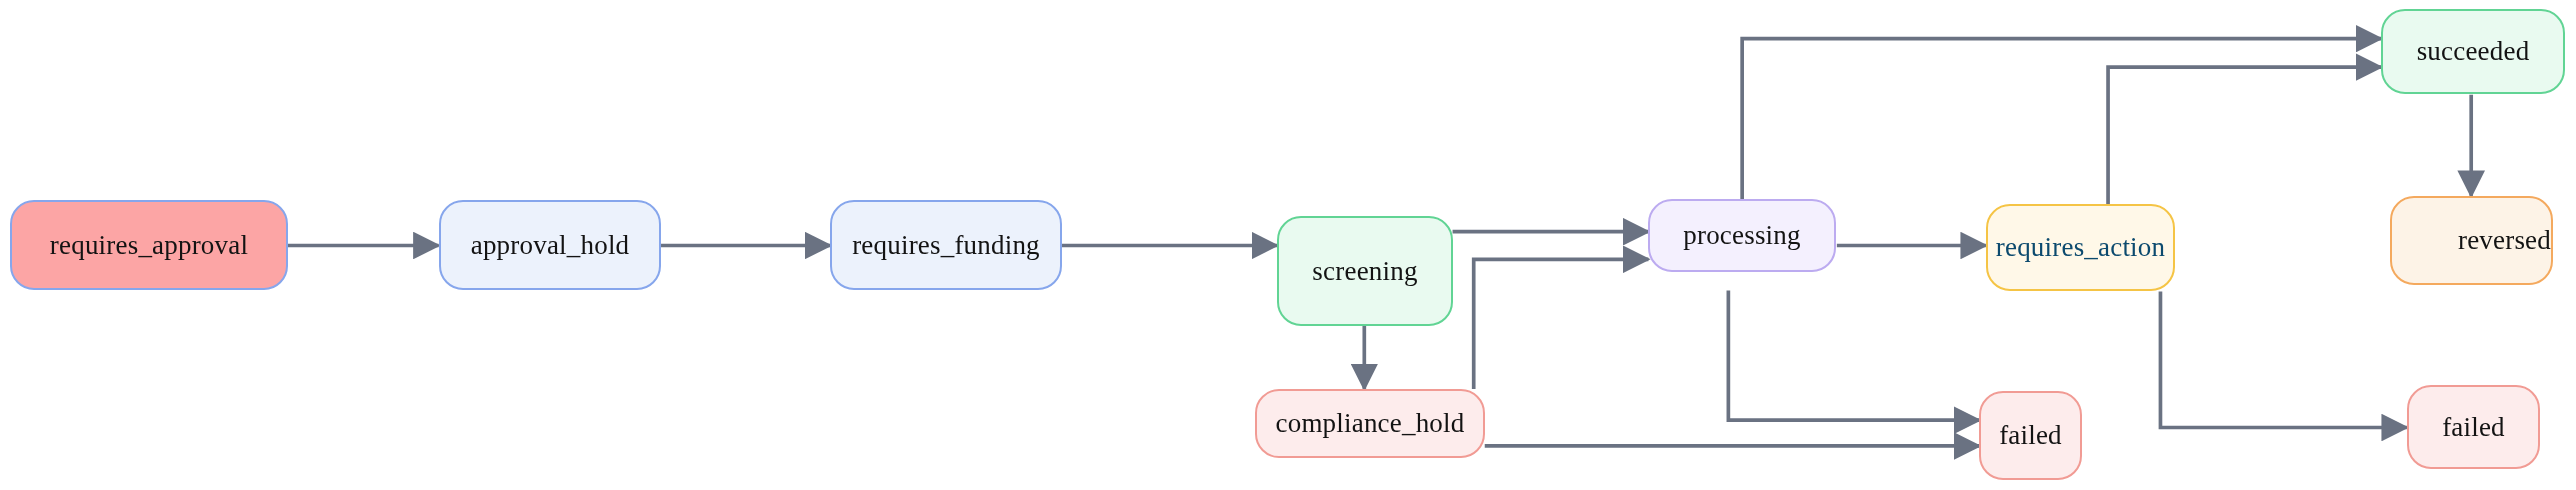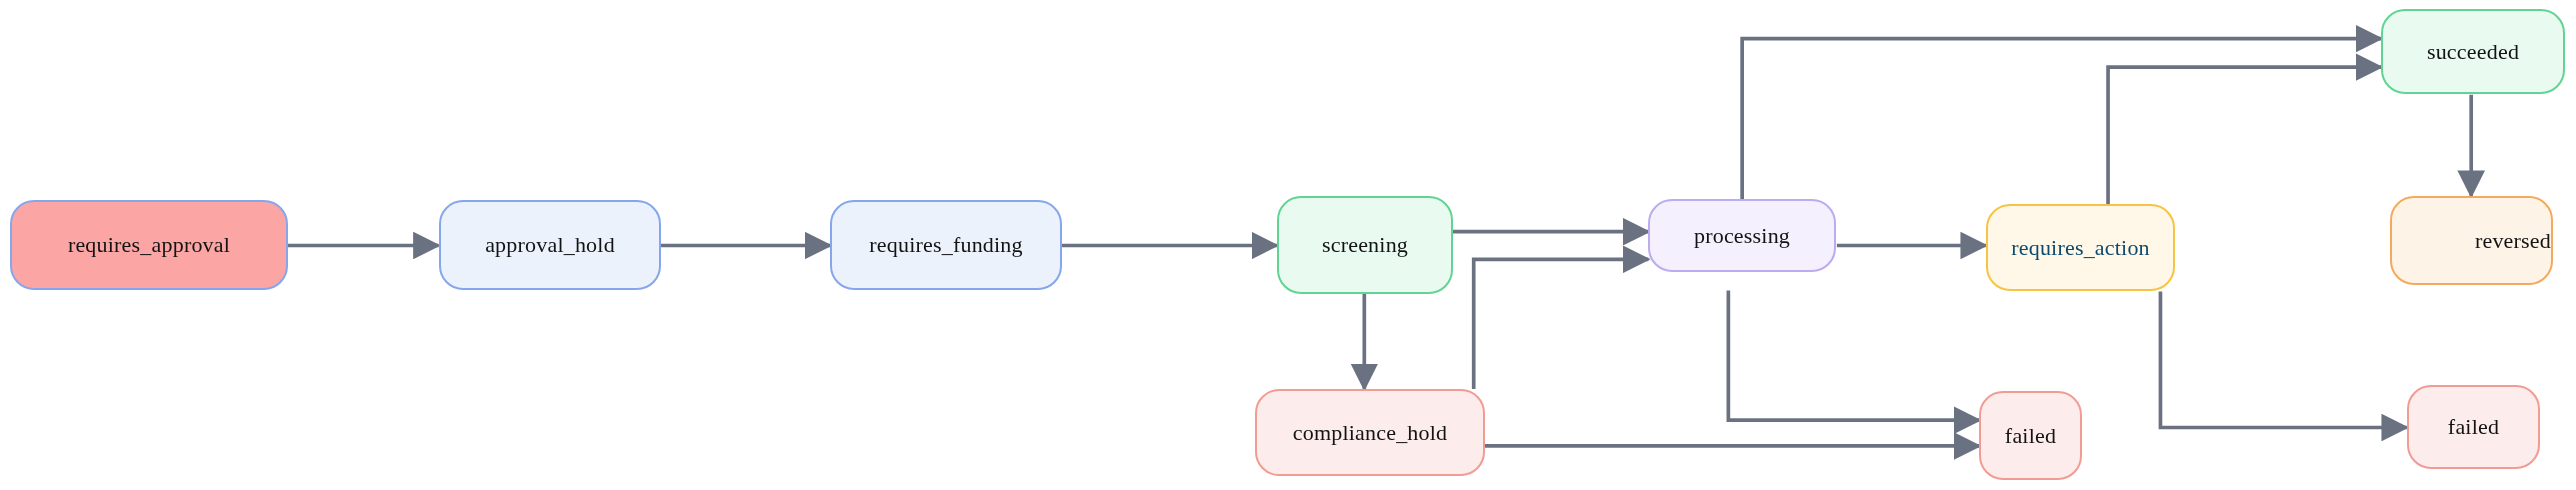--- a/index.html
+++ b/index.html
@@ -10,21 +10,21 @@
     font-family:"Liberation Serif", serif;
     overflow:hidden;
   }
   .edge-layer{position:absolute;left:0;top:0;width:100%;height:100%;}
   .state-node{
     position:absolute;
     box-sizing:border-box;
     display:flex;align-items:center;justify-content:center;
     border:2.8px solid;
     border-radius:24px;
-    font-size:22px;
+    font-size:27px;
     color:#131313;
     white-space:nowrap;
     letter-spacing:0.2px;
   }
 </style>
 </head>
 <body>
 
 <div class="canvas">
   <svg class="edge-layer" xmlns="http://www.w3.org/2000/svg" viewBox="0 0 2802 534" width="2576" height="491">
@@ -50,36 +50,36 @@
   <div>
       <div class="state-node" style="left: 10px; top: 200px; width: 278px; height: 90px; background: #fca5a5; border-color: rgb(134, 166, 236); color: rgb(19, 19, 19);">
         <span>requires_approval</span>
       </div>
       <div class="state-node" style="left: 439px; top: 200px; width: 222px; height: 90px; background: rgb(236, 242, 252); border-color: rgb(134, 166, 236); color: rgb(19, 19, 19);">
         <span>approval_hold</span>
       </div>
       <div class="state-node" style="left: 830px; top: 200px; width: 232px; height: 90px; background: rgb(236, 242, 252); border-color: rgb(134, 166, 236); color: rgb(19, 19, 19);">
         <span>requires_funding</span>
       </div>
-      <div class="state-node" style="left: 1277px; top: 196px; width: 176px; height: 98px; background: rgb(233, 250, 240); border-color: rgb(97, 212, 148); color: rgb(19, 19, 19);">
+      <div class="state-node" style="left: 1277px; top: 216px; width: 176px; height: 110px; background: rgb(233, 250, 240); border-color: rgb(97, 212, 148); color: rgb(19, 19, 19);">
         <span>screening</span>
       </div>
       <div class="state-node" style="left: 1648px; top: 199px; width: 188px; height: 73px; background: rgb(244, 240, 254); border-color: rgb(188, 171, 240); color: rgb(19, 19, 19);">
         <span>processing</span>
       </div>
       <div class="state-node" style="left: 1986px; top: 204px; width: 189px; height: 87px; background: rgb(255, 248, 232); border-color: rgb(245, 196, 69); color: #0c4a6e;">
         <span>requires_action</span>
       </div>
       <div class="state-node" style="left: 2381px; top: 9.2px; width: 184px; height: 85px; background: rgb(233, 250, 240); border-color: rgb(97, 212, 148); color: rgb(19, 19, 19);">
         <span>succeeded</span>
       </div>
       <div class="state-node" style="left: 2390px; top: 196px; width: 163px; height: 89px; background: rgb(253, 243, 231); border-color: rgb(244, 169, 94); color: rgb(19, 19, 19); justify-content: flex-end;">
         <span>reversed</span>
       </div>
-      <div class="state-node" style="left: 1255px; top: 389px; width: 230px; height: 87px; background: rgb(253, 236, 236); border-color: rgb(241, 155, 148); color: rgb(19, 19, 19);">
+      <div class="state-node" style="left: 1255px; top: 389px; width: 230px; height: 69px; background: rgb(253, 236, 236); border-color: rgb(241, 155, 148); color: rgb(19, 19, 19);">
         <span>compliance_hold</span>
       </div>
       <div class="state-node" style="left: 1979px; top: 391px; width: 103px; height: 89px; background: rgb(253, 236, 236); border-color: rgb(241, 155, 148); color: rgb(19, 19, 19);">
         <span>failed</span>
       </div>
       <div class="state-node" style="left: 2407px; top: 385px; width: 133px; height: 84px; background: rgb(253, 236, 236); border-color: rgb(241, 155, 148); color: rgb(19, 19, 19);">
         <span>failed</span>
       </div>
     </div>
 </div>

